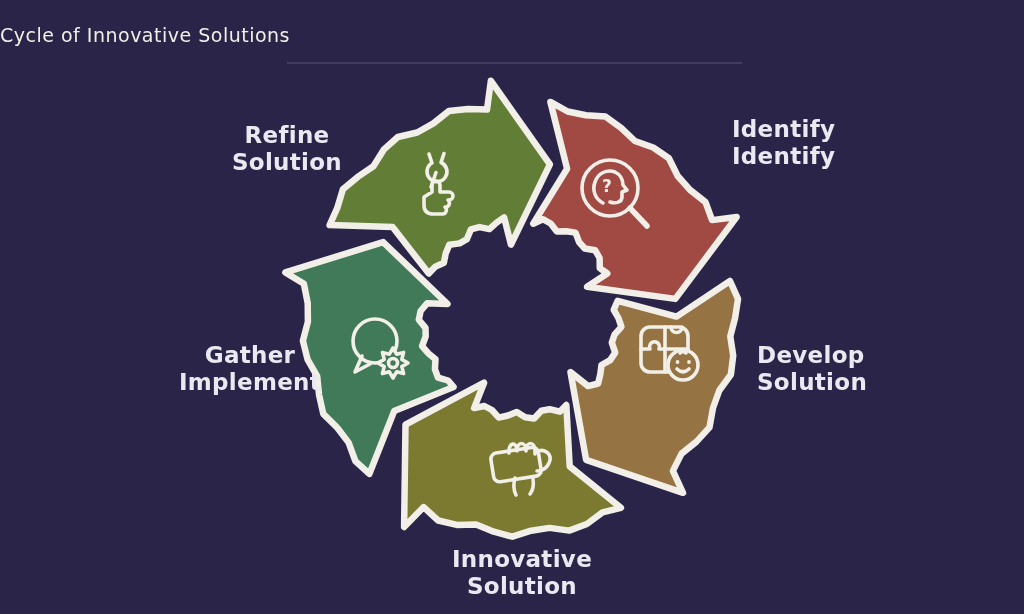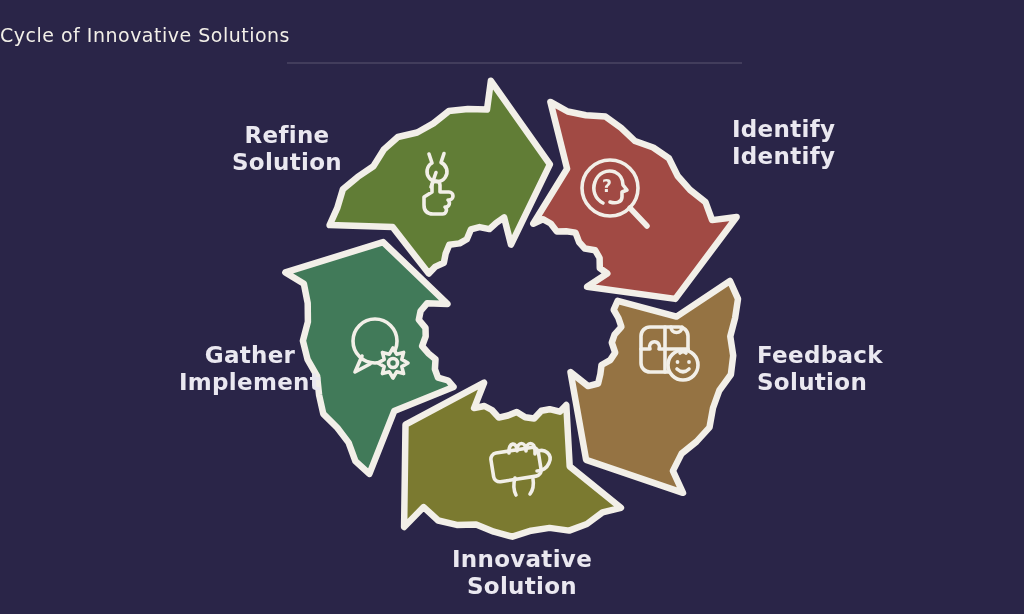--- a/index.html
+++ b/index.html
@@ -106,21 +106,21 @@
 
 <div class="label align-right" style="left:216px;top:122px;width:142px">
   <span>Refine</span>
   <span>Solution</span>
 </div>
 <div class="label align-left" style="left:732px;top:116px">
   <span>Identify</span>
   <span>Identify</span>
 </div>
 <div class="label align-left" style="left:757px;top:342px">
-  <span>Feedback</span>
+  <span>Develop</span>
   <span>Solution</span>
 </div>
 <div class="label align-center" style="left:522px;top:546px">
   <span>Innovative</span>
   <span>Solution</span>
 </div>
 <div class="label align-center" style="left:250px;top:342px">
   <span>Gather</span>
   <span>Implement</span>
 </div>

